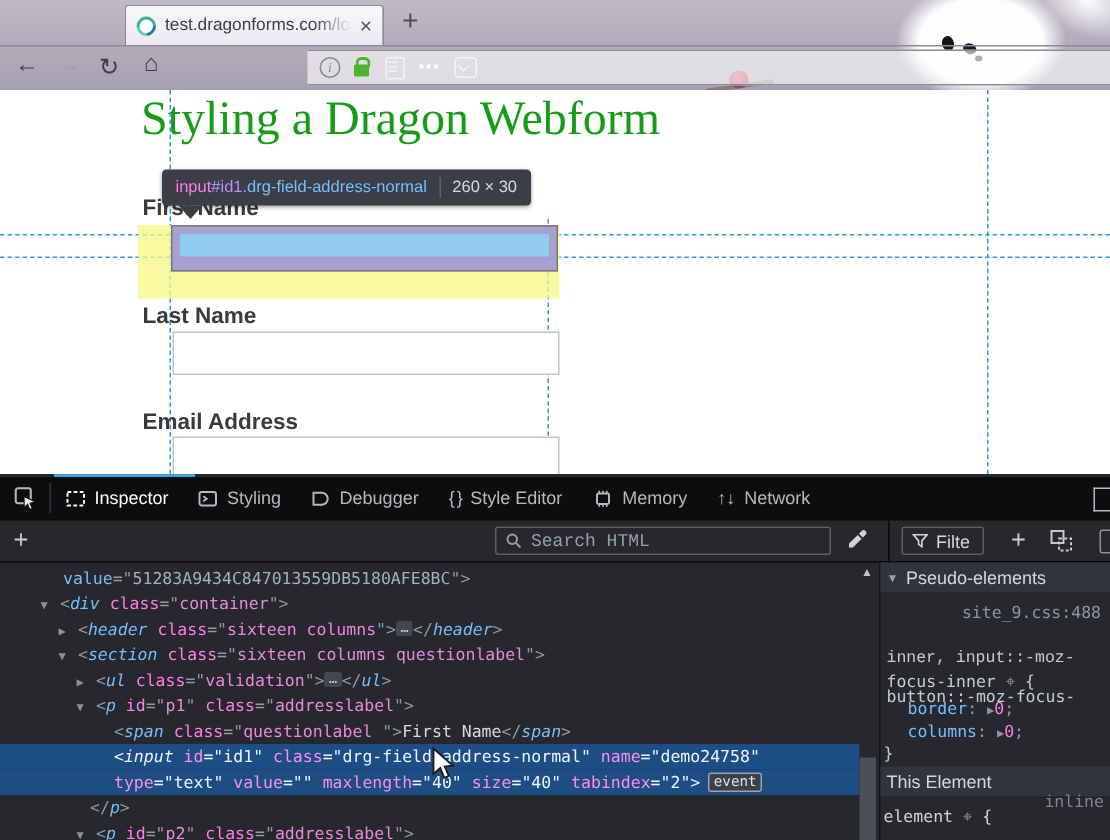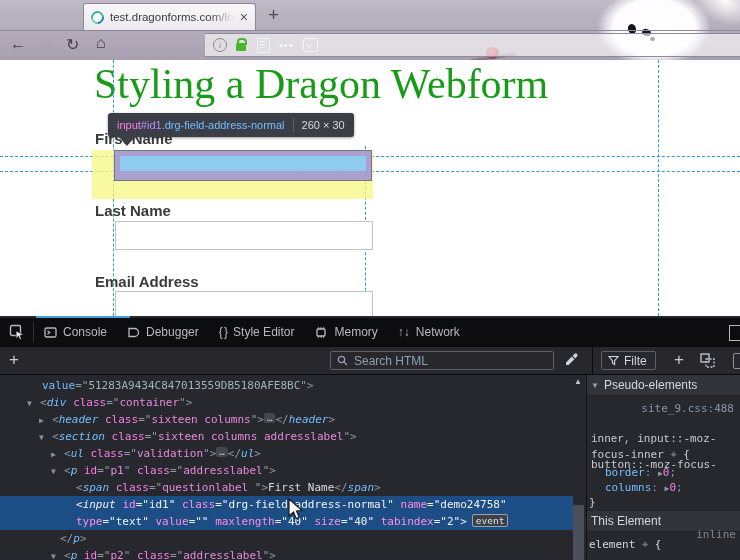--- a/index.html
+++ b/index.html
@@ -51,21 +51,21 @@
   .reader{width:11px;height:13px;border:1.5px solid #f6f4f8;border-radius:2px;position:relative;opacity:.95;}
   .reader:before{content:"";position:absolute;left:1px;top:2px;width:6px;height:1.5px;background:#f6f4f8;box-shadow:0 3px 0 #f6f4f8,0 6px 0 #f6f4f8;}
   .dots{color:#fbfafd;font-size:11px;letter-spacing:1px;}
   .pocket{width:13px;height:12px;border:1.5px solid #f6f4f8;border-radius:3px;position:relative;}
   .pocket:before{content:"";position:absolute;left:2.5px;top:2px;width:5px;height:5px;border:1.5px solid #f6f4f8;
     border-top:none;border-left:none;transform:rotate(45deg) scale(.9);}
 
   
   .page{position:absolute;left:0;top:60px;width:740px;height:256px;background:#fff;overflow:hidden;}
   .heading{position:absolute;left:94px;top:0px;font-family:"Liberation Serif",serif;
-    font-size:42px;color:#189c18;white-space:nowrap;}
+    font-size:32px;color:#189c18;white-space:nowrap;}
   .vguide{position:absolute;width:0;border-left:1px dashed #2a99e8;}
   .hguide{position:absolute;left:0;width:740px;height:0;border-top:1px dashed #2a99e8;}
   .f-label{position:absolute;left:95px;font-size:15px;font-weight:bold;color:#3a3a3a;}
   .hl-margin{position:absolute;left:92px;top:90px;width:281px;height:49px;background:rgba(246,247,134,0.78);}
   .hl-box{position:absolute;left:114px;top:90px;width:258px;height:31px;box-sizing:border-box;
     background:rgba(151,140,219,0.82);border:1px solid #77777f;}
   .hl-content{position:absolute;left:5px;top:5px;width:246px;height:15px;background:rgba(141,207,241,0.95);}
   .f-input{position:absolute;left:115px;width:258px;box-sizing:border-box;background:#fff;border:1px solid #c3c3c3;}
   .tooltip{position:absolute;left:108px;top:53px;height:24px;background:#3b3e47;border-radius:3px;
     display:flex;align-items:center;padding:0 9px;font-size:11px;white-space:nowrap;box-shadow:0 1px 3px rgba(0,0,0,.4);}
@@ -85,21 +85,21 @@
     display:flex;align-items:center;}
   .dt-pick{width:33px;display:flex;justify-content:center;align-items:center;border-right:1px solid #33343a;height:20px;}
   .dt-tab{display:flex;align-items:center;gap:6px;padding:0 10px;height:28px;color:#b6babf;}
   .dt-tab.active{color:#fbfbfd;}
   .dt-tab svg{flex:none;}
   .dt-dock{position:absolute;right:0px;top:7px;width:10px;height:14px;border:1.5px solid #b6babf;border-right:none;}
   .dt-row2{position:absolute;left:0;top:30px;width:740px;height:29px;background:#27272c;
     border-top:1px solid #0a0a0c;border-bottom:1px solid #0a0a0c;box-sizing:border-box;}
   .addnode{position:absolute;left:9px;top:3px;font-size:17px;color:#c9c9ce;}
   .searchbox{position:absolute;left:330px;top:4px;width:224px;height:19px;box-sizing:border-box;
-    border:1px solid #5a5f68;border-radius:2px;display:flex;align-items:center;padding:0 6px;gap:6px;color:#8fa1b2;}
+    border:1px solid #5a5f68;border-radius:2px;display:flex;align-items:center;padding:0 6px;gap:6px;color:#8fa1b2;font-family:Liberation Mono, monospace;}
   .dropper{position:absolute;left:564px;top:5px;}
   .row2-sep{position:absolute;left:592px;top:0;width:1px;height:27px;background:#0a0a0c;}
   .filterbtn{position:absolute;left:601px;top:4px;width:55px;height:19px;box-sizing:border-box;
     border:1px solid #5a5f68;border-radius:2px;display:flex;align-items:center;gap:5px;padding:0 6px;color:#d3d7dd;}
   .addrule{position:absolute;left:674px;top:3px;font-size:17px;color:#c9c9ce;}
   .layers{position:absolute;left:700px;top:6px;}
   .edgeicon{position:absolute;left:733px;top:6px;width:12px;height:14px;border:1.5px solid #8e939b;border-radius:2px;}
 
   
   .markup{position:absolute;left:0;top:59px;width:573px;height:185px;overflow:hidden;
@@ -211,26 +211,32 @@
   <div class="devtools">
     <div class="dt-activeline"></div>
 
     <div class="dt-tabrow">
       <div class="dt-pick">
         <svg width="16" height="16" viewBox="0 0 16 16">
             <rect x="1.5" y="1.5" width="10" height="10" rx="1.5" fill="none" stroke="#b6babf" stroke-width="1.4"></rect>
             <path d="M7 7 L14.5 10.5 L11 11.5 L12.5 15 L10.8 15.6 L9.4 12.2 L7.2 14.6 Z" fill="#e8eaed" stroke="#0d0d10" stroke-width="0.7"></path>
           </svg>
       </div>
+      <div class="dt-tab active">
+        <svg width="13" height="13" viewBox="0 0 13 13">
+            <rect x="1" y="2" width="11" height="9" fill="none" stroke="currentColor" stroke-width="1.3" stroke-dasharray="2.5 1.6"></rect>
+          </svg>
+        <span>Inspector</span>
+      </div>
       <div class="dt-tab">
         <svg width="13" height="13" viewBox="0 0 13 13">
             <rect x="1" y="2" width="11" height="9" rx="1.5" fill="none" stroke="currentColor" stroke-width="1.3"></rect>
             <path d="M3.5 4.8 L5.8 6.5 L3.5 8.2" fill="none" stroke="currentColor" stroke-width="1.2"></path>
           </svg>
-        <span>Console</span>
+        <span>Styling</span>
       </div>
       <div class="dt-tab">
         <svg width="13" height="13" viewBox="0 0 13 13">
             <path d="M2 2.5 h5.5 a4 4 0 0 1 0 8 h-5.5 z" fill="none" stroke="currentColor" stroke-width="1.3"></path>
           </svg>
         <span>Debugger</span>
       </div>
       <div class="dt-tab">
         <span style="font-size:12px;letter-spacing:-1px;">{ }</span>
         <span>Style Editor</span>
@@ -277,21 +283,21 @@
             <rect x="6" y="6" width="8" height="8" fill="none" stroke="#c9cdd3" stroke-width="1.3" stroke-dasharray="2 1.5"></rect>
           </svg>
       </div>
       <div class="edgeicon"></div>
     </div>
 
     <div class="markup" style="padding-top: 2px;">
         <div class="mline" style="padding-left: 42px;"><span class="san2">value</span><span class="sp">="</span><span class="sav2">51283A9434C847013559DB5180AFE8BC</span><span class="sp">"&gt;</span></div>
         <div class="mline" style="padding-left: 40px;"><span class="arr" style="left: 27px;">▼</span><span class="sp">&lt;</span><span class="stg">div</span><span class="sp"> </span><span class="san">class</span><span class="sp">="</span><span class="sav">container</span><span class="sp">"&gt;</span></div>
         <div class="mline" style="padding-left: 52px;"><span class="arr" style="left: 39px;">▶</span><span class="sp">&lt;</span><span class="stg">header</span><span class="sp"> </span><span class="san">class</span><span class="sp">="</span><span class="sav">sixteen columns</span><span class="sp">"&gt;</span><span class="sbe">…</span><span class="sp">&lt;/</span><span class="stg">header</span><span class="sp">&gt;</span></div>
-        <div class="mline" style="padding-left: 52px;"><span class="arr" style="left: 39px;">▼</span><span class="sp">&lt;</span><span class="stg">section</span><span class="sp"> </span><span class="san">class</span><span class="sp">="</span><span class="sav">sixteen columns addresslabel</span><span class="sp">"&gt;</span></div>
+        <div class="mline" style="padding-left: 52px;"><span class="arr" style="left: 39px;">▼</span><span class="sp">&lt;</span><span class="stg">section</span><span class="sp"> </span><span class="san">class</span><span class="sp">="</span><span class="sav">sixteen columns questionlabel</span><span class="sp">"&gt;</span></div>
         <div class="mline" style="padding-left: 64px;"><span class="arr" style="left: 51px;">▶</span><span class="sp">&lt;</span><span class="stg">ul</span><span class="sp"> </span><span class="san">class</span><span class="sp">="</span><span class="sav">validation</span><span class="sp">"&gt;</span><span class="sbe">…</span><span class="sp">&lt;/</span><span class="stg">ul</span><span class="sp">&gt;</span></div>
         <div class="mline" style="padding-left: 64px;"><span class="arr" style="left: 51px;">▼</span><span class="sp">&lt;</span><span class="stg">p</span><span class="sp"> </span><span class="san">id</span><span class="sp">="</span><span class="sav">p1</span><span class="sp">" </span><span class="san">class</span><span class="sp">="</span><span class="sav">addresslabel</span><span class="sp">"&gt;</span></div>
         <div class="mline" style="padding-left: 76px;"><span class="sp">&lt;</span><span class="stg">span</span><span class="sp"> </span><span class="san">class</span><span class="sp">="</span><span class="sav">questionlabel </span><span class="sp">"&gt;</span><span class="stxt">First Name</span><span class="sp">&lt;/</span><span class="stg">span</span><span class="sp">&gt;</span></div>
         <div class="mline sel" style="padding-left: 76px;"><span class="sp">&lt;</span><span class="stg">input</span><span class="sp"> </span><span class="san">id</span><span class="sp">="</span><span class="sav">id1</span><span class="sp">" </span><span class="san">class</span><span class="sp">="</span><span class="sav">drg-field-address-normal</span><span class="sp">" </span><span class="san">name</span><span class="sp">="</span><span class="sav">demo24758</span><span class="sp">"</span></div>
         <div class="mline sel" style="padding-left: 76px;"><span class="san">type</span><span class="sp">="</span><span class="sav">text</span><span class="sp">" </span><span class="san">value</span><span class="sp">="" </span><span class="san">maxlength</span><span class="sp">="</span><span class="sav">40</span><span class="sp">" </span><span class="san">size</span><span class="sp">="</span><span class="sav">40</span><span class="sp">" </span><span class="san">tabindex</span><span class="sp">="</span><span class="sav">2</span><span class="sp">"&gt;</span><span class="sev">event</span></div>
         <div class="mline" style="padding-left: 60px;"><span class="sp">&lt;/</span><span class="stg">p</span><span class="sp">&gt;</span></div>
         <div class="mline" style="padding-left: 64px;"><span class="arr" style="left: 51px;">▼</span><span class="sp">&lt;</span><span class="stg">p</span><span class="sp"> </span><span class="san">id</span><span class="sp">="</span><span class="sav">p2</span><span class="sp">" </span><span class="san">class</span><span class="sp">="</span><span class="sav">addresslabel</span><span class="sp">"&gt;</span></div>
       </div>
     <div class="scroll-up">▲</div>
     <div class="scroll-thumb"></div>

